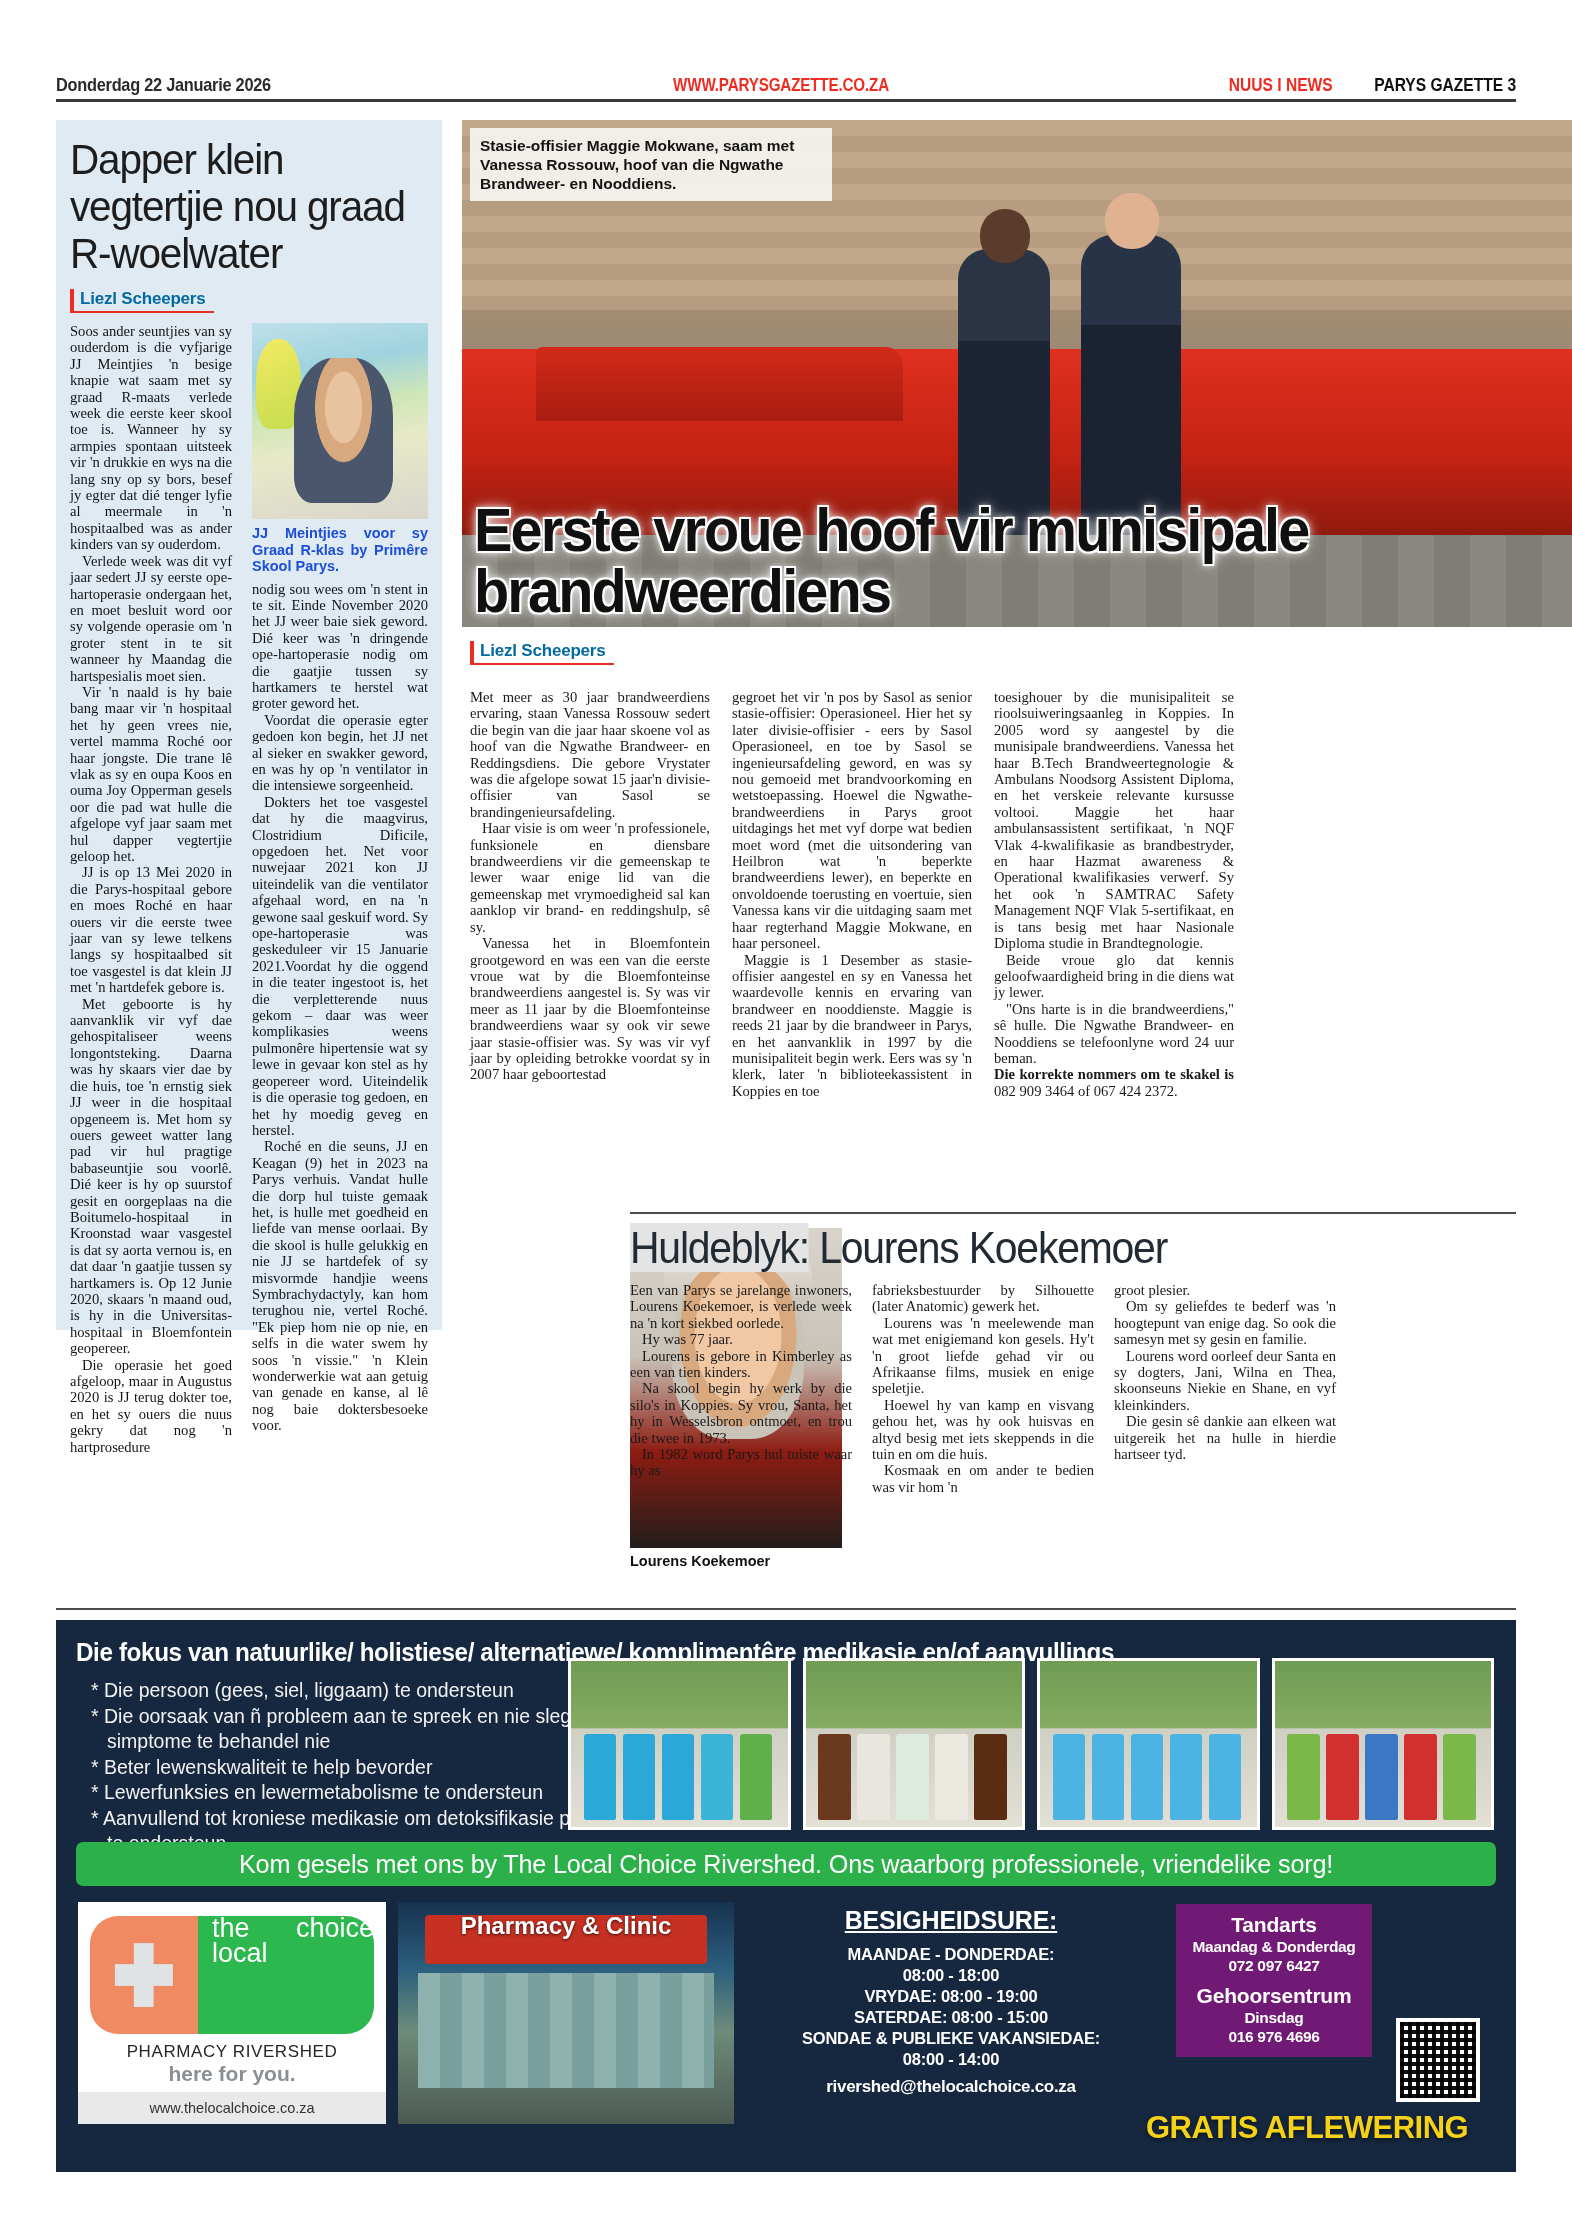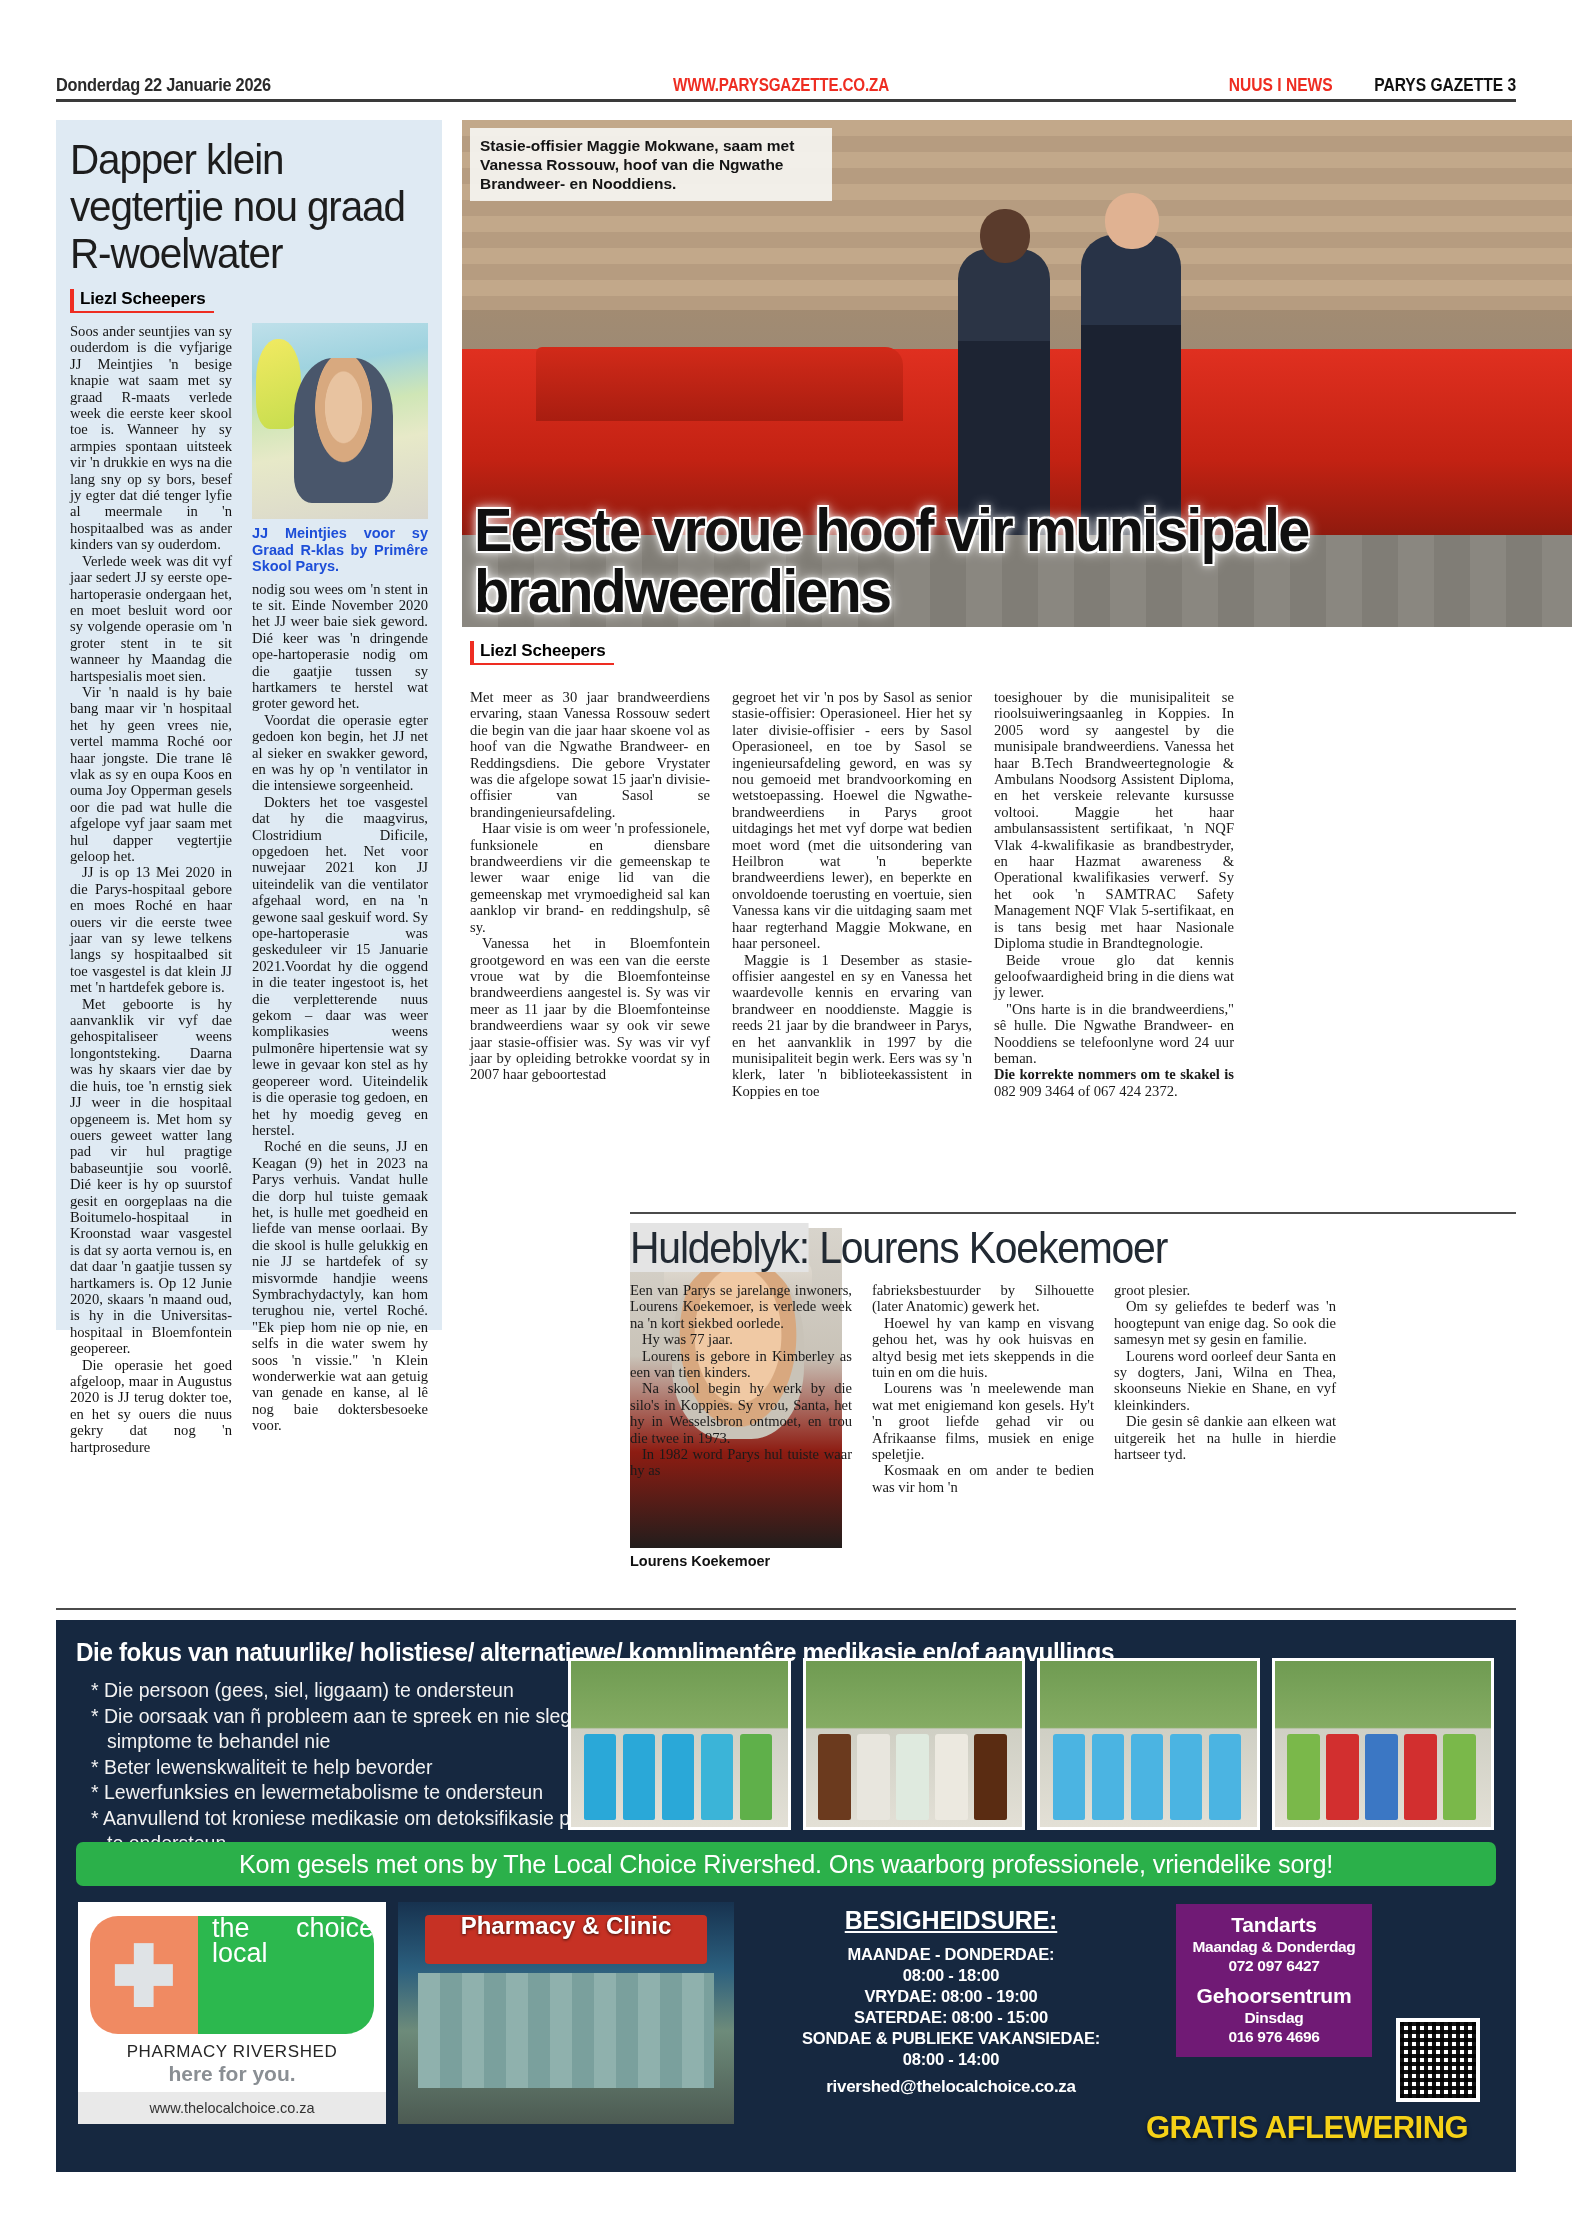--- a/index.html
+++ b/index.html
@@ -36,21 +36,21 @@
     position:absolute; left:56px; top:120px; width:386px; height:1210px;
     background:#dfeaf3; padding:16px 14px 8px 14px;
   }
   .s1-head {
     font-family:"Liberation Sans Condensed","Liberation Sans",sans-serif;
     font-size:43px; line-height:47px; font-weight:400; color:#1d1d1d;
     letter-spacing:-1.2px; transform:scaleX(.94); transform-origin:left top;
     margin-bottom:12px;
   }
   .byline {
-    display:inline-block; font-size:17px; font-weight:700; color:#000000;
+    display:inline-block; font-size:17px; font-weight:700; color:#0369a1;
     border-left:4px solid #ee2d22; border-bottom:2px solid #ee2d22;
     padding:0 8px 2px 6px; margin-bottom:10px; letter-spacing:-.2px;
   }
   .s1-body { display:flex; gap:20px; }
   .s1-col { width:176px; font-family:"Liberation Serif", serif; font-size:14.6px; line-height:16.4px; text-align:justify; color:#141414; }
   .s1-col p { text-indent:12px; }
   .s1-col p.noind { text-indent:0; }
   .photo-boy {
     width:176px; height:196px; margin-bottom:6px;
     background:linear-gradient(170deg,#bfe0ea 0%,#9fd3df 24%,#cfe6b6 44%,#e7e9c8 62%,#d9d6cc 100%);
@@ -293,22 +293,22 @@
   <div class="huld-body">
     <div class="huld-col">
       <p class="noind">Een van Parys se jarelange inwoners, Lourens Koekemoer, is verlede week na 'n kort siekbed oorlede.</p>
       <p>Hy was 77 jaar.</p>
       <p>Lourens is gebore in Kimberley as een van tien kinders.</p>
       <p>Na skool begin hy werk by die silo's in Koppies. Sy vrou, Santa, het hy in Wesselsbron ontmoet, en trou die twee in 1973.</p>
       <p>In 1982 word Parys hul tuiste waar hy as</p>
     </div>
     <div class="huld-col">
       <p class="noind">fabrieksbestuurder by Silhouette (later Anatomic) gewerk het.</p>
+      <p>Lourens was 'n meelewende man wat met enigiemand kon gesels. Hy't 'n groot liefde gehad vir ou Afrikaanse films, musiek en enige speletjie.</p>
       <p>Hoewel hy van kamp en visvang gehou het, was hy ook huisvas en altyd besig met iets skeppends in die tuin en om die huis.</p>
-      <p>Lourens was 'n meelewende man wat met enigiemand kon gesels. Hy't 'n groot liefde gehad vir ou Afrikaanse films, musiek en enige speletjie.</p>
       <p>Kosmaak en om ander te bedien was vir hom 'n</p>
     </div>
     <div class="huld-col">
       <p class="noind">groot plesier.</p>
       <p>Om sy geliefdes te bederf was 'n hoogtepunt van enige dag. So ook die samesyn met sy gesin en familie.</p>
       <p>Lourens word oorleef deur Santa en sy dogters, Jani, Wilna en Thea, skoonseuns Niekie en Shane, en vyf kleinkinders.</p>
       <p>Die gesin sê dankie aan elkeen wat uitgereik het na hulle in hierdie hartseer tyd.</p>
     </div>
   </div>
 </div>

